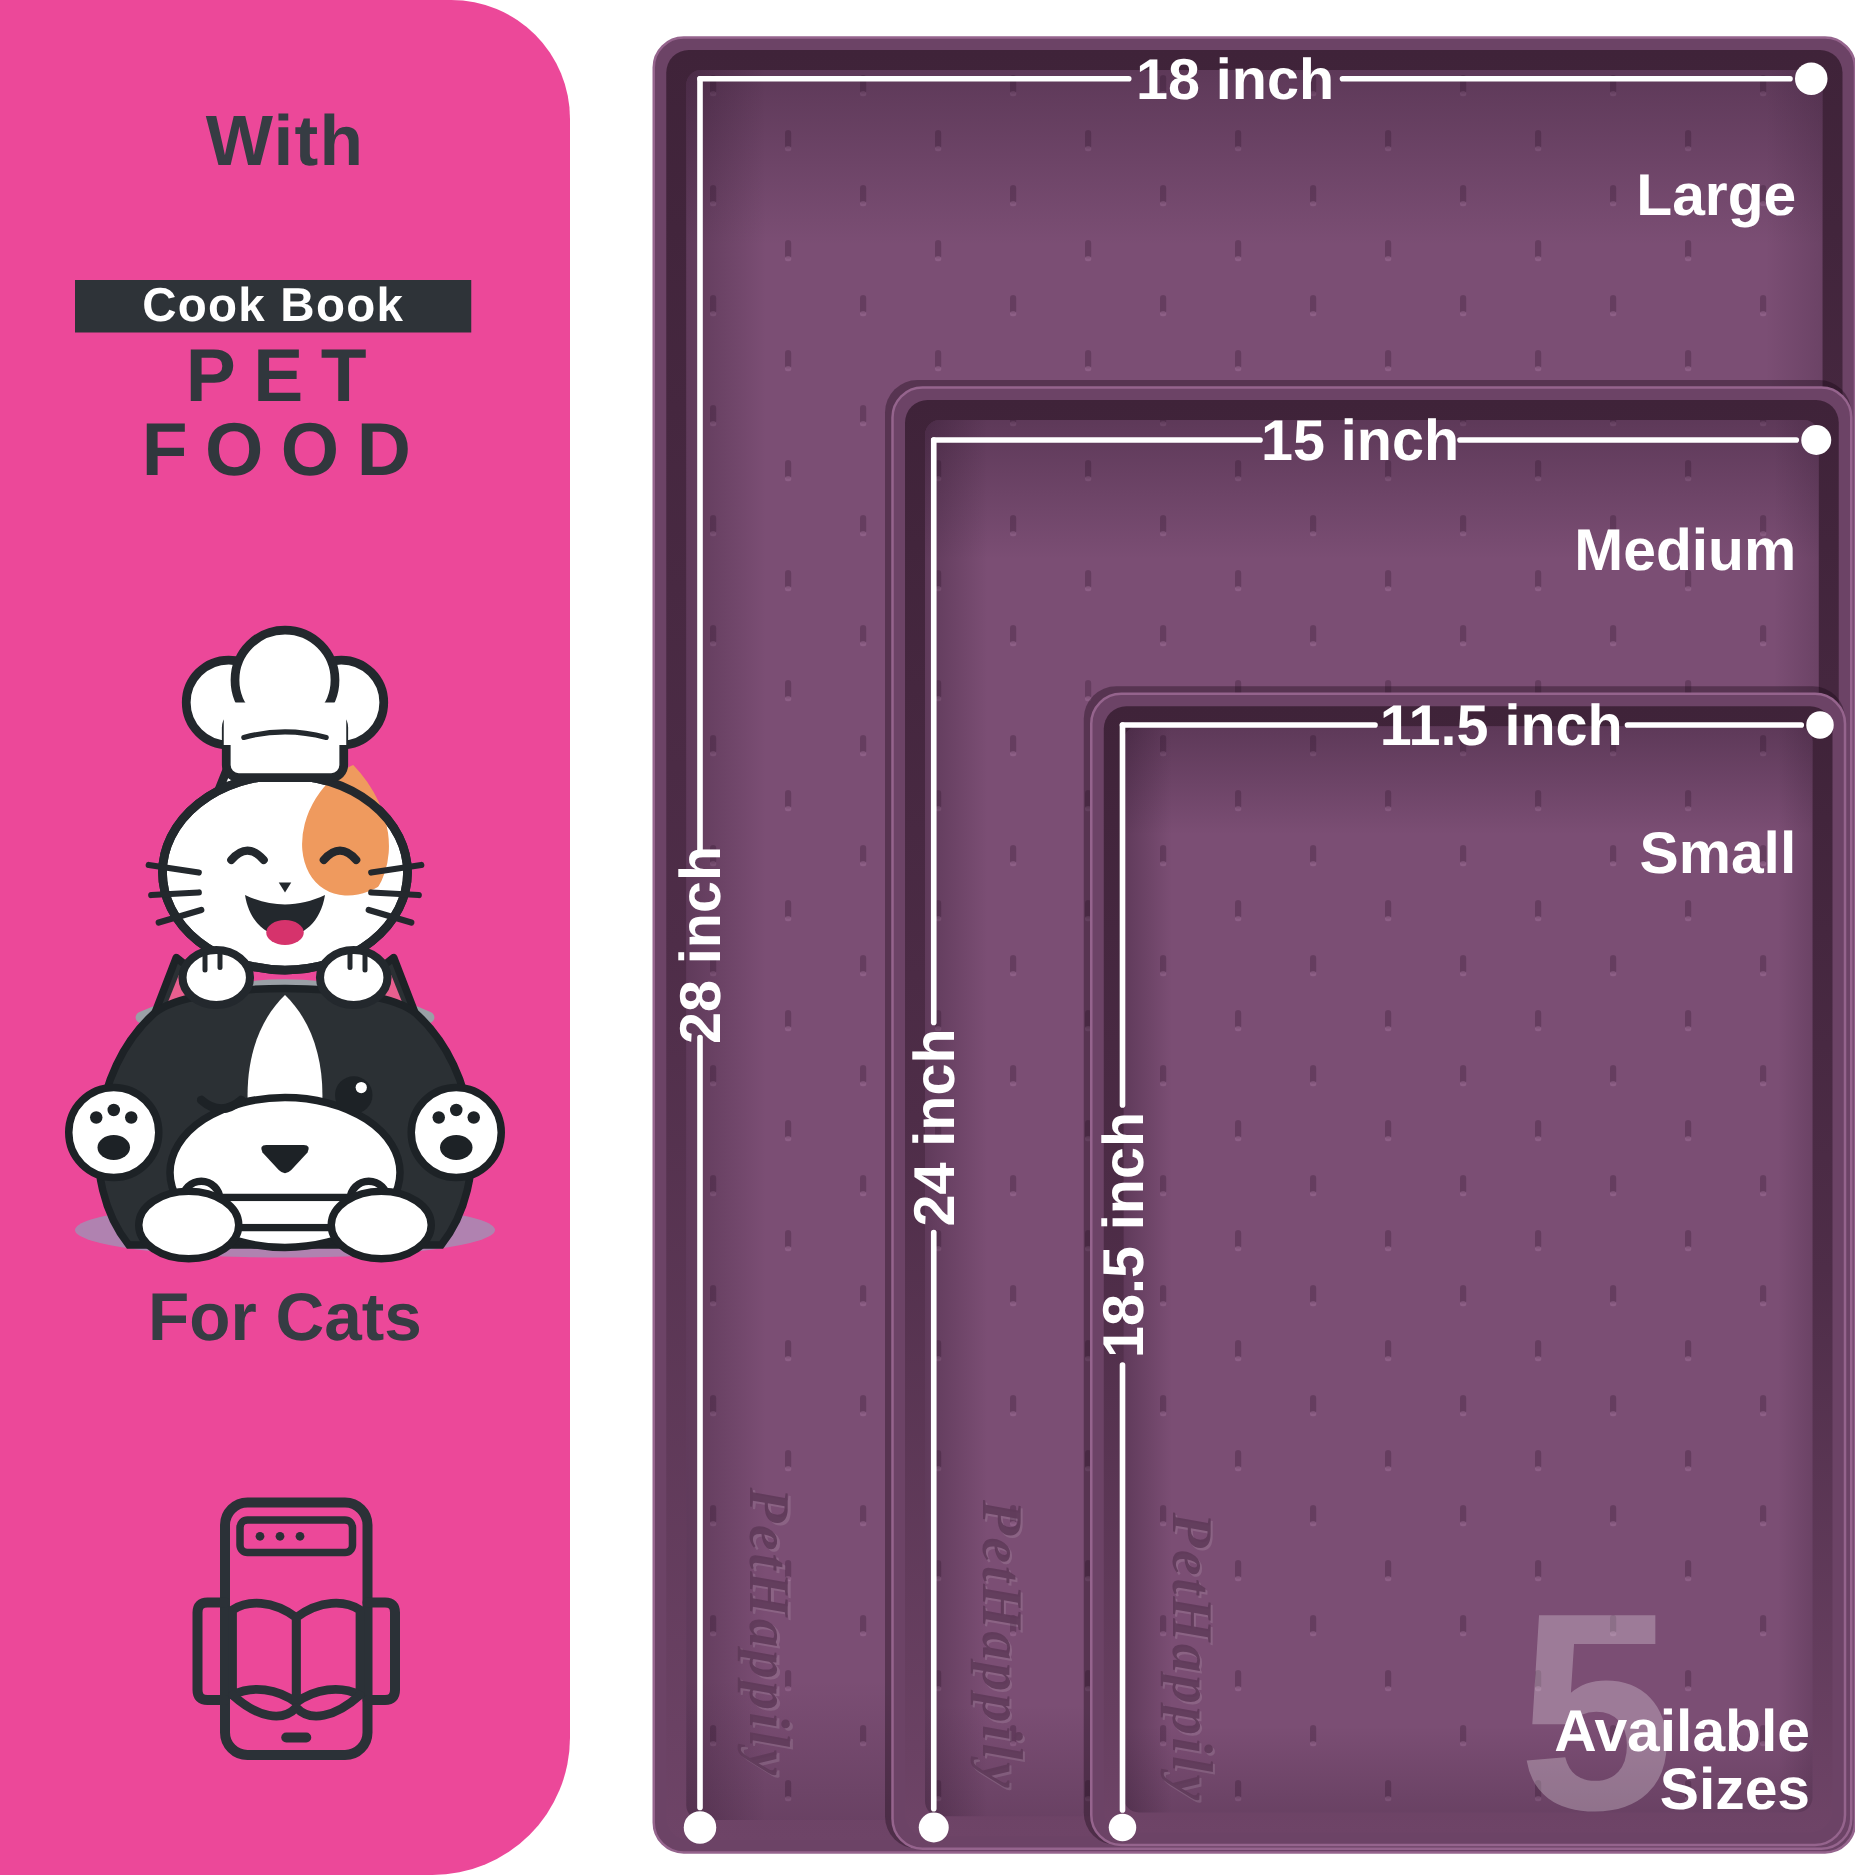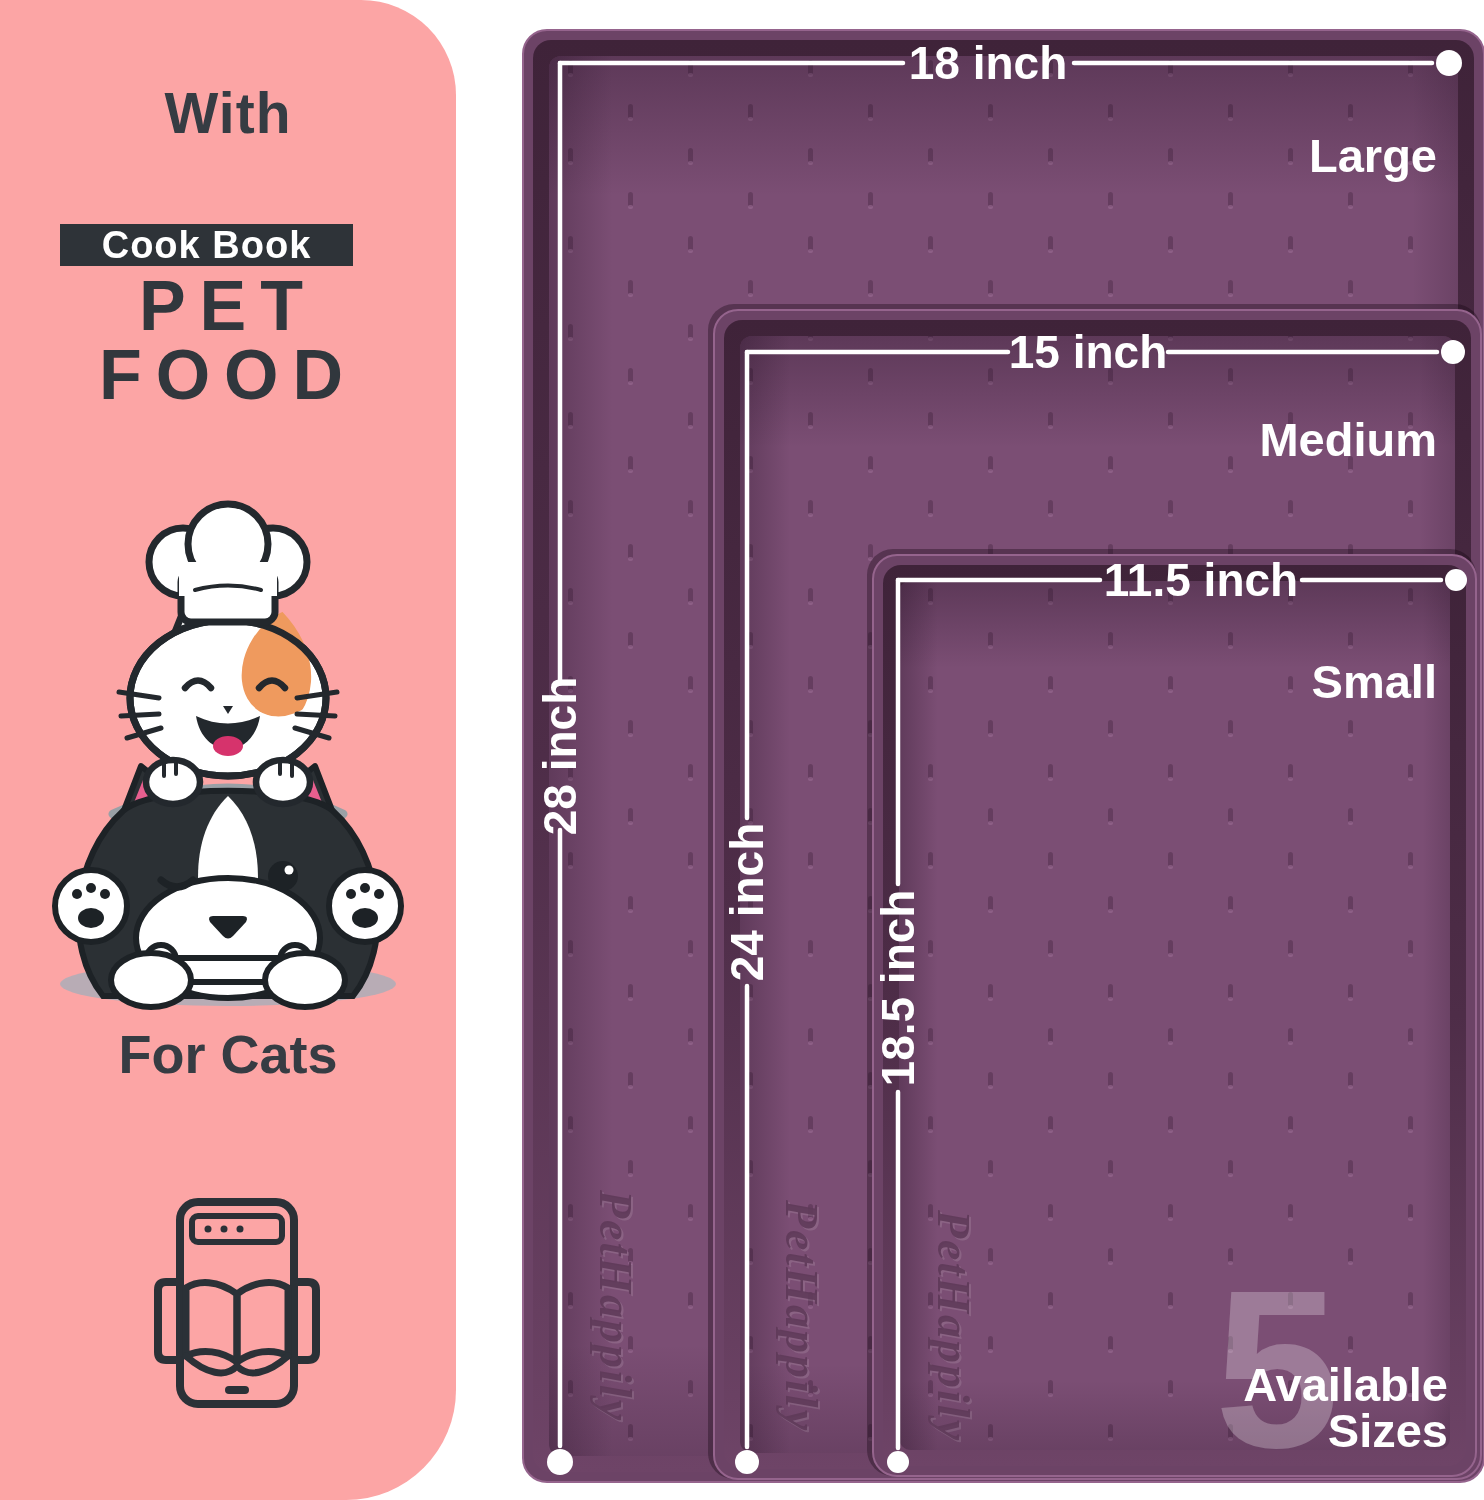--- a/index.html
+++ b/index.html
@@ -1,26 +1,26 @@
 <!DOCTYPE html>
 <html><head>
 <meta charset="utf-8">
 <style>
   html,body{margin:0;padding:0;background:#ffffff;}
   #page{position:relative;width:1484px;height:1500px;background:#ffffff;overflow:hidden;
         font-family:"Liberation Sans",sans-serif;}
   
   #left-panel{position:absolute;left:0;top:0;width:456px;height:1500px;
-              background:#fca5a5;border-radius:0 95px 110px 0;}
+              background:#ec4899;border-radius:0 95px 110px 0;}
   .centered{position:absolute;left:0;width:456px;text-align:center;color:#363c43;}
   #ebook-lines{top:84px;font-size:57px;font-weight:700;line-height:1.04;letter-spacing:1px;}
-  #badge{position:absolute;left:60px;top:224px;width:293px;height:42px;background:#2e3338;
+  #badge{position:absolute;left:60px;top:224px;width:317px;height:42px;background:#2e3338;
          color:#ffffff;font-size:38px;font-weight:700;text-align:center;line-height:42px;
          letter-spacing:1px;}
-  #title-lines{top:272px;font-size:70px;font-weight:800;line-height:0.98;letter-spacing:14px;
+  #title-lines{top:272px;font-size:60px;font-weight:800;line-height:0.98;letter-spacing:14px;
                color:#31373d;}
   #audience-lines{top:1006px;font-size:54px;font-weight:700;line-height:1.06;margin-top:20px;}
   .abs{position:absolute;}
   
   .dim-text{fill:#ffffff;font-family:"Liberation Sans",sans-serif;font-size:46px;font-weight:700;}
   .size-text{fill:#ffffff;font-family:"Liberation Sans",sans-serif;font-size:47px;font-weight:700;}
   .avail-text{fill:#ffffff;font-family:"Liberation Sans",sans-serif;font-size:47px;font-weight:700;}
   .big-five{fill:rgba(255,255,255,0.26);font-family:"Liberation Sans",sans-serif;
             font-size:225px;font-weight:800;}
   .emboss-main{fill:#5f3a59;opacity:0.9;font-family:"Liberation Serif",serif;

